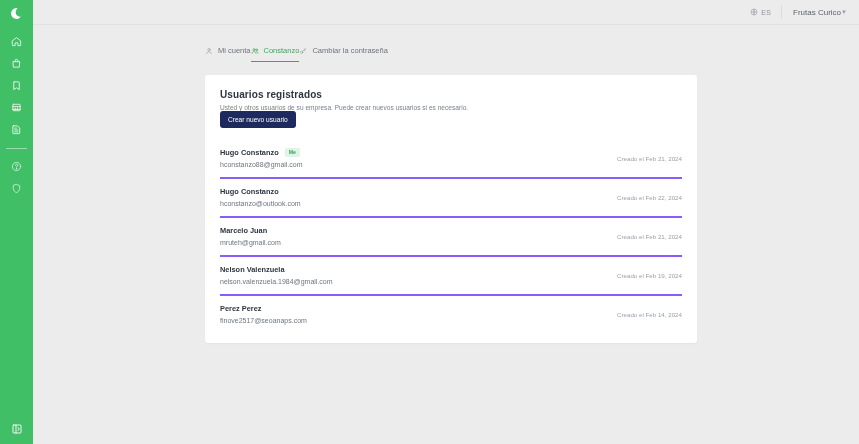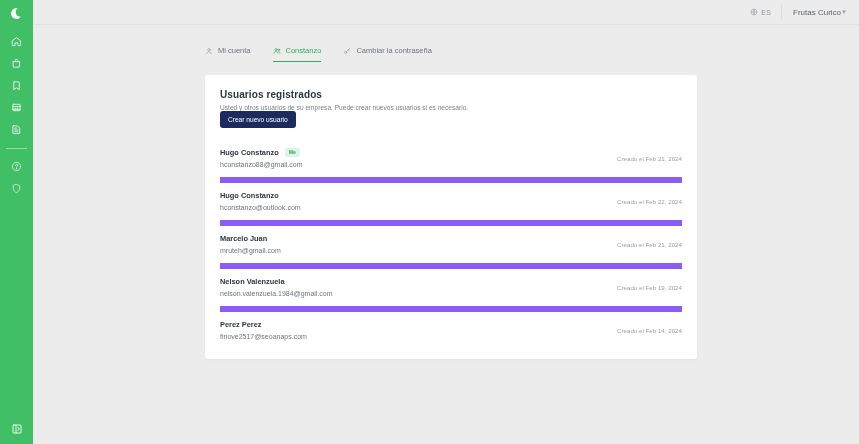--- a/index.html
+++ b/index.html
@@ -73,21 +73,20 @@
   
   .main {
     flex: 1 1 auto;
     background: #ececec;
     overflow: hidden;
     position: relative;
   }
 
   .tabs {
     display: flex; align-items: flex-end;
-    gap: 22px;
     padding: 15px 0 0 172px;
     height: 37px;
   }
   .tab {
     display: flex; align-items: center; gap: 5px;
     font-size: 7.5px;
     color: #6d737d;
     padding-bottom: 6px;
     border-bottom: 1.6px solid transparent;
     cursor: pointer;
@@ -119,21 +118,21 @@
     border: none; border-radius: 3px;
     padding: 5px 8px;
     cursor: pointer;
     white-space: nowrap;
     font-family: "Liberation Sans", sans-serif;
   }
 
   .user-list { margin-top: 12px; }
   .user-row {
     display: flex; align-items: center; justify-content: space-between;
-    border-bottom: 6px solid #8b5cf6;
+    border-bottom: 2px solid #8b5cf6;
     padding: 8px 0 9px 0;
   }
   .user-row:last-child { border-bottom: none; }
   .user-left { display: flex; flex-direction: column; gap: 4px; min-width: 0; }
   .user-name-line { display: flex; align-items: center; gap: 6px; }
   .user-name {
     font-size: 7.4px; font-weight: bold; color: #2e3542;
   }
   .badge-me {
     background: #dff3e6;

